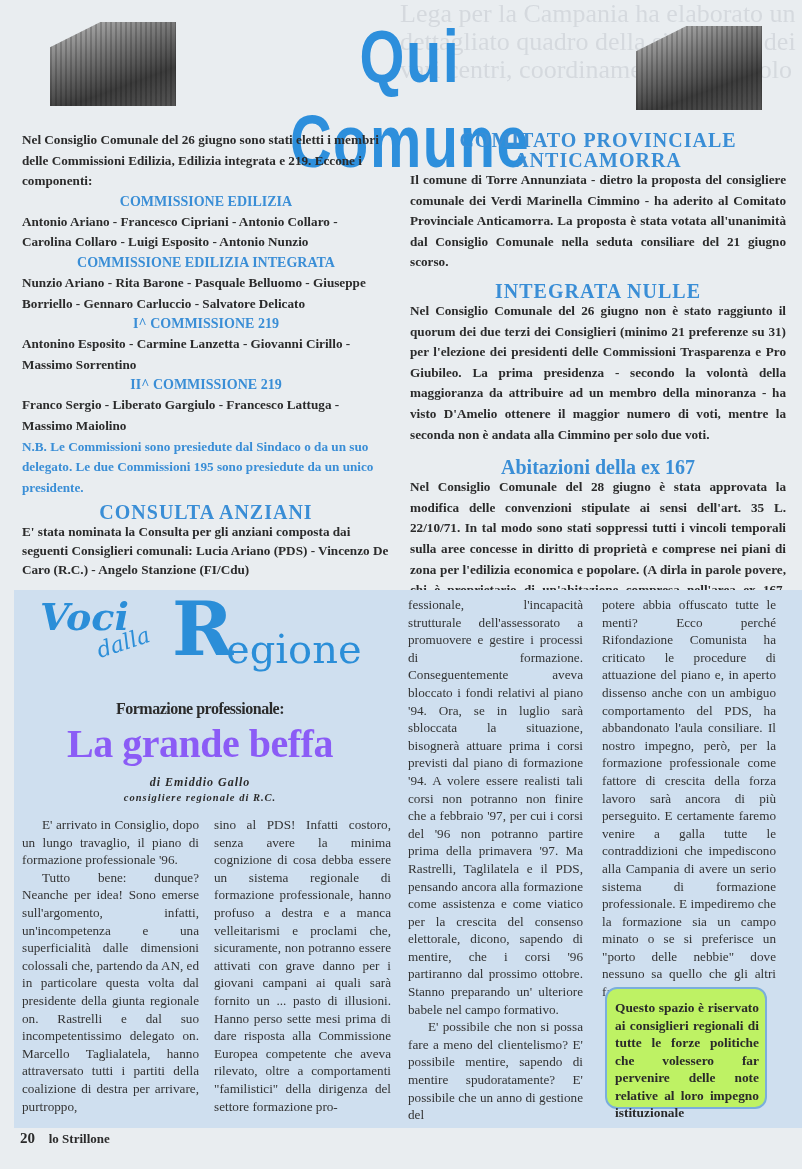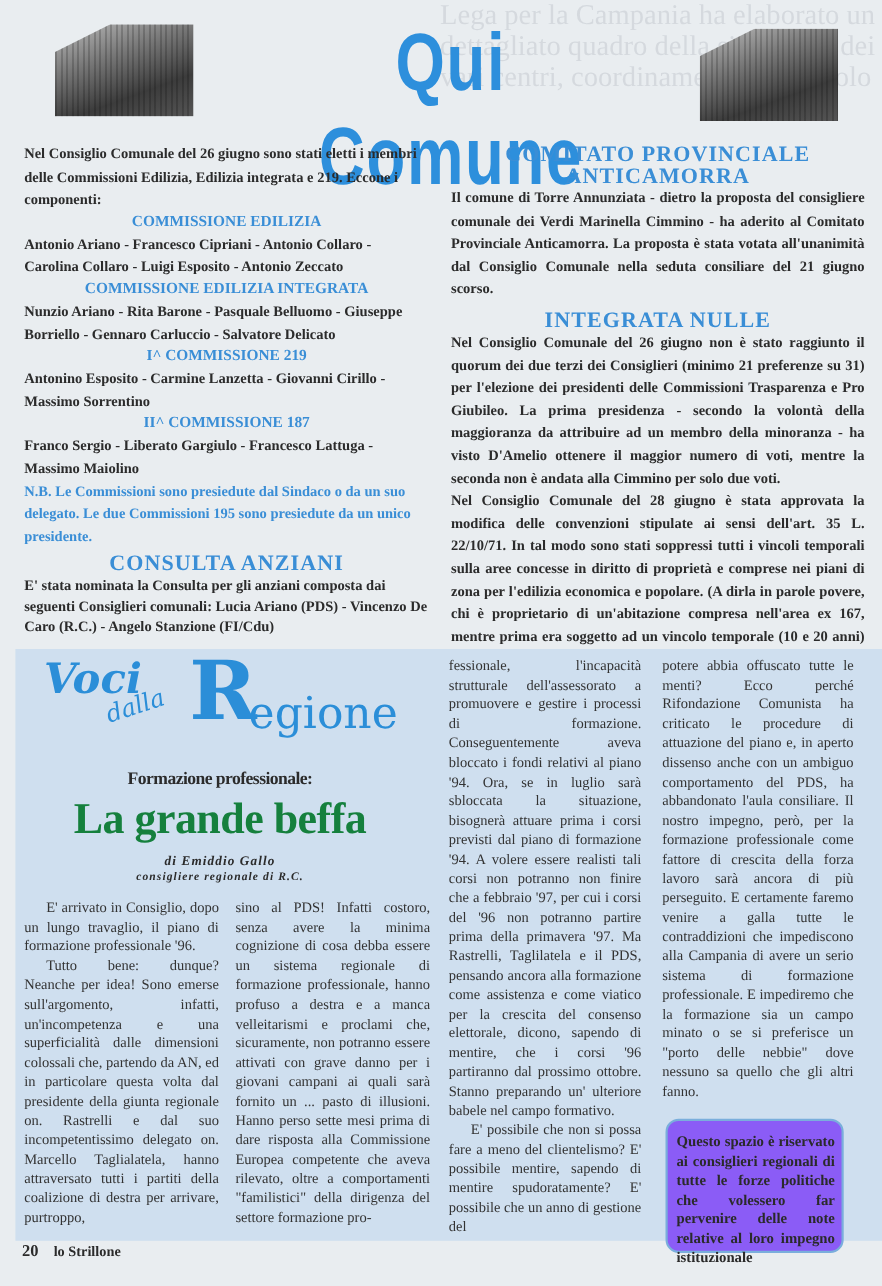--- a/index.html
+++ b/index.html
@@ -46,71 +46,72 @@
     position:absolute; left:40px; top:592px; width:320px; height:78px;
     color:#2b8ed8; font-family:"DejaVu Serif", serif;
   }
   .voci .v1 { position:absolute; left:0; top:2px; font-size:38px; font-style:italic; font-weight:bold;text-align:right; }
   .voci .v2 { position:absolute; left:56px; top:38px; font-size:22px; font-style:italic; transform:rotate(-18deg); }
   .voci .v3 { position:absolute; left:132px; top:0; font-size:74px; font-weight:bold; line-height:74px; }
   .voci .v4 { position:absolute; left:186px; top:34px; font-size:40px; }
   .kicker { position:absolute; left:40px; top:700px; width:320px; text-align:center;
     font-size:16px; font-weight:bold; letter-spacing:-0.5px; }
   .headline { position:absolute; left:40px; top:720px; width:320px; text-align:center;
-    font-size:40px; font-weight:bold; color:#15803d; letter-spacing:-0.5px; }
+    font-size:40px; font-weight:bold; color:#8b5cf6; letter-spacing:-0.5px; }
   .byline { position:absolute; left:40px; top:774px; width:320px; text-align:center;
     font-size:12px; font-style:italic; font-weight:bold; letter-spacing:1px; line-height:16px; }
   .byline .role { font-size:10.5px; }
   .body-col { position:absolute; font-size:13.2px; line-height:17.6px; text-align:justify; color:#333; }
   .body-col p { margin:0; }
   .body-col p.ind { text-indent:20px; }
   .bc1 { left:22px; top:816px; width:177px; }
   .bc2 { left:214px; top:816px; width:177px; }
   .bc3 { left:408px; top:596px; width:175px; }
   .bc4 { left:602px; top:596px; width:174px; }
   .notebox {
-    position:absolute; left:605px; top:1017px; width:162px; height:122px;
-    border:2px solid #7aaedc; border-radius:12px; background:#8b5cf6;
+    position:absolute; left:605px; top:987px; width:162px; height:122px;
+    border:2px solid #7aaedc; border-radius:12px; background:#bef264;
     padding:10px 6px 12px 8px; box-sizing:border-box;
     font-weight:bold; font-size:13.4px; line-height:17.5px; color:#2a2a2a; text-align:justify;
   }
   .footer { position:absolute; left:20px; top:1130px; font-size:15px; font-weight:bold; }
   .footer .pub { font-size:13px; margin-left:10px; }
 </style>
 </head>
 <body>
 
 <div class="ghost">Lega per la Campania ha elaborato un dettagliato quadro della situazione dei vari centri, coordinamento del circolo</div>
 
 <div class="header">
   <div class="photo left"></div>
   <div class="title">Qui Comune</div>
   <div class="photo right"></div>
 </div>
 
 <div class="col col-left">
   <p>Nel Consiglio Comunale del 26 giugno sono stati eletti i membri delle Commissioni Edilizia, Edilizia integrata e 219. Eccone i componenti:</p>
   <p class="sec-head">COMMISSIONE EDILIZIA</p>
-  <p>Antonio Ariano - Francesco Cipriani - Antonio Collaro - Carolina Collaro - Luigi Esposito - Antonio Zeccato</p>
+  <p>Antonio Ariano - Francesco Cipriani - Antonio Collaro - Carolina Collaro - Luigi Esposito - Antonio Nunzio</p>
   <p class="sec-head">COMMISSIONE EDILIZIA INTEGRATA</p>
   <p>Nunzio Ariano - Rita Barone - Pasquale Belluomo - Giuseppe Borriello - Gennaro Carluccio - Salvatore Delicato</p>
   <p class="sec-head">I^ COMMISSIONE 219</p>
   <p>Antonino Esposito - Carmine Lanzetta - Giovanni Cirillo - Massimo Sorrentino</p>
-  <p class="sec-head">II^ COMMISSIONE 187</p>
+  <p class="sec-head">II^ COMMISSIONE 219</p>
   <p>Franco Sergio - Liberato Gargiulo - Francesco Lattuga - Massimo Maiolino</p>
   <p class="nb">N.B. Le Commissioni sono presiedute dal Sindaco o da un suo delegato. Le due Commissioni 195 sono presiedute da un unico presidente.</p>
   <p class="sec-head big" style="margin-top:4px">CONSULTA    ANZIANI</p>
   <p style="line-height:19px">E' stata nominata la Consulta per gli anziani composta dai seguenti Consiglieri comunali: Lucia Ariano (PDS) - Vincenzo De Caro (R.C.) - Angelo Stanzione (FI/Cdu)</p>
 </div>
 
 <div class="col col-right">
   <p class="sec-head big">COMITATO PROVINCIALE ANTICAMORRA</p>
   <p>Il comune di Torre Annunziata - dietro la proposta del consigliere comunale dei Verdi Marinella Cimmino - ha aderito al Comitato Provinciale Anticamorra. La proposta è stata votata all'unanimità dal Consiglio Comunale nella seduta consiliare del 21 giugno scorso.</p>
   <p class="sec-head big" style="margin-top:8px">INTEGRATA NULLE</p>
   <p>Nel Consiglio Comunale del 26 giugno non è stato raggiunto il quorum dei due terzi dei Consiglieri (minimo 21 preferenze su 31) per l'elezione dei presidenti delle Commissioni Trasparenza e Pro Giubileo. La prima presidenza - secondo la volontà della maggioranza da attribuire ad un membro della minoranza - ha visto D'Amelio ottenere il maggior numero di voti, mentre la seconda non è andata alla Cimmino per solo due voti.</p>
+  <p class="sec-head big" style="margin-top:12px;letter-spacing:0">Abitazioni della ex 167</p>
   <p>Nel Consiglio Comunale del 28 giugno è stata approvata la modifica delle convenzioni stipulate ai sensi dell'art. 35 L. 22/10/71. In tal modo sono stati soppressi tutti i vincoli temporali sulla aree concesse in diritto di proprietà e comprese nei piani di zona per l'edilizia economica e popolare. (A dirla in parole povere, chi è proprietario di un'abitazione compresa nell'area ex 167, mentre prima era soggetto ad un vincolo temporale (10 e 20 anni) per la sua alienazione, ora gli viene riconosciuto il pieno diritto di vendita, previo il pagamento di un onere al Comune.</p>
 </div>
 
 <div class="regione"></div>
 
 <div class="voci">
   <span class="v1">Voci</span>
   <span class="v2">dalla</span>
   <span class="v3">R</span>
   <span class="v4">egione</span>

